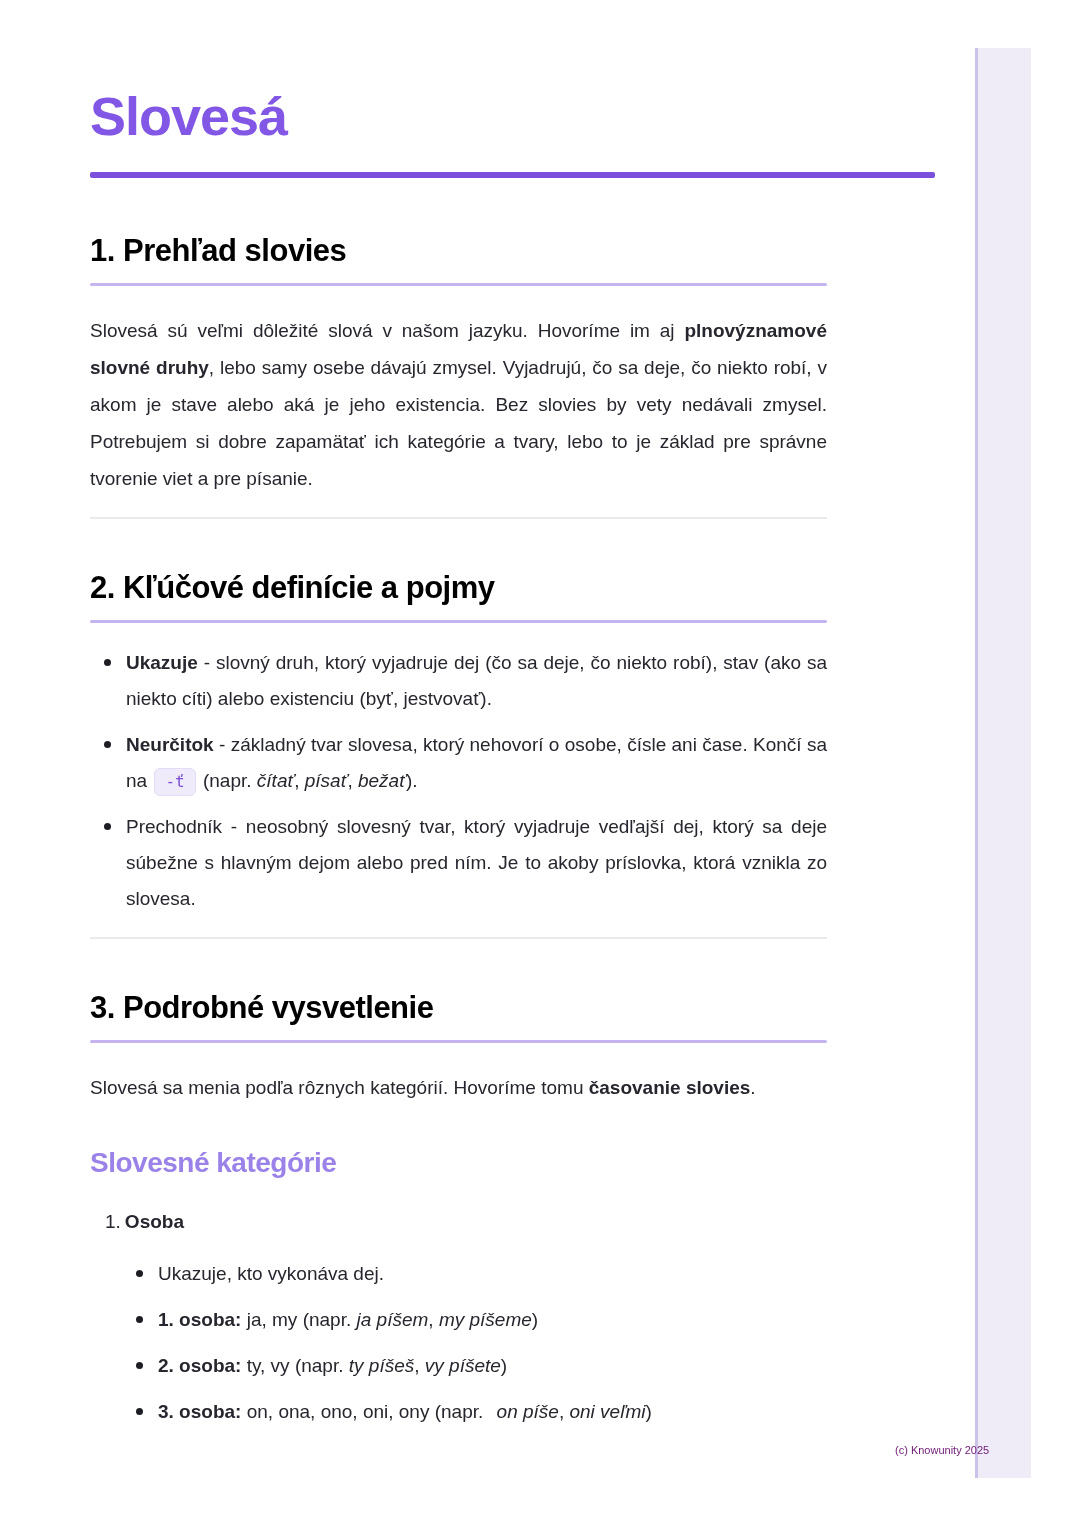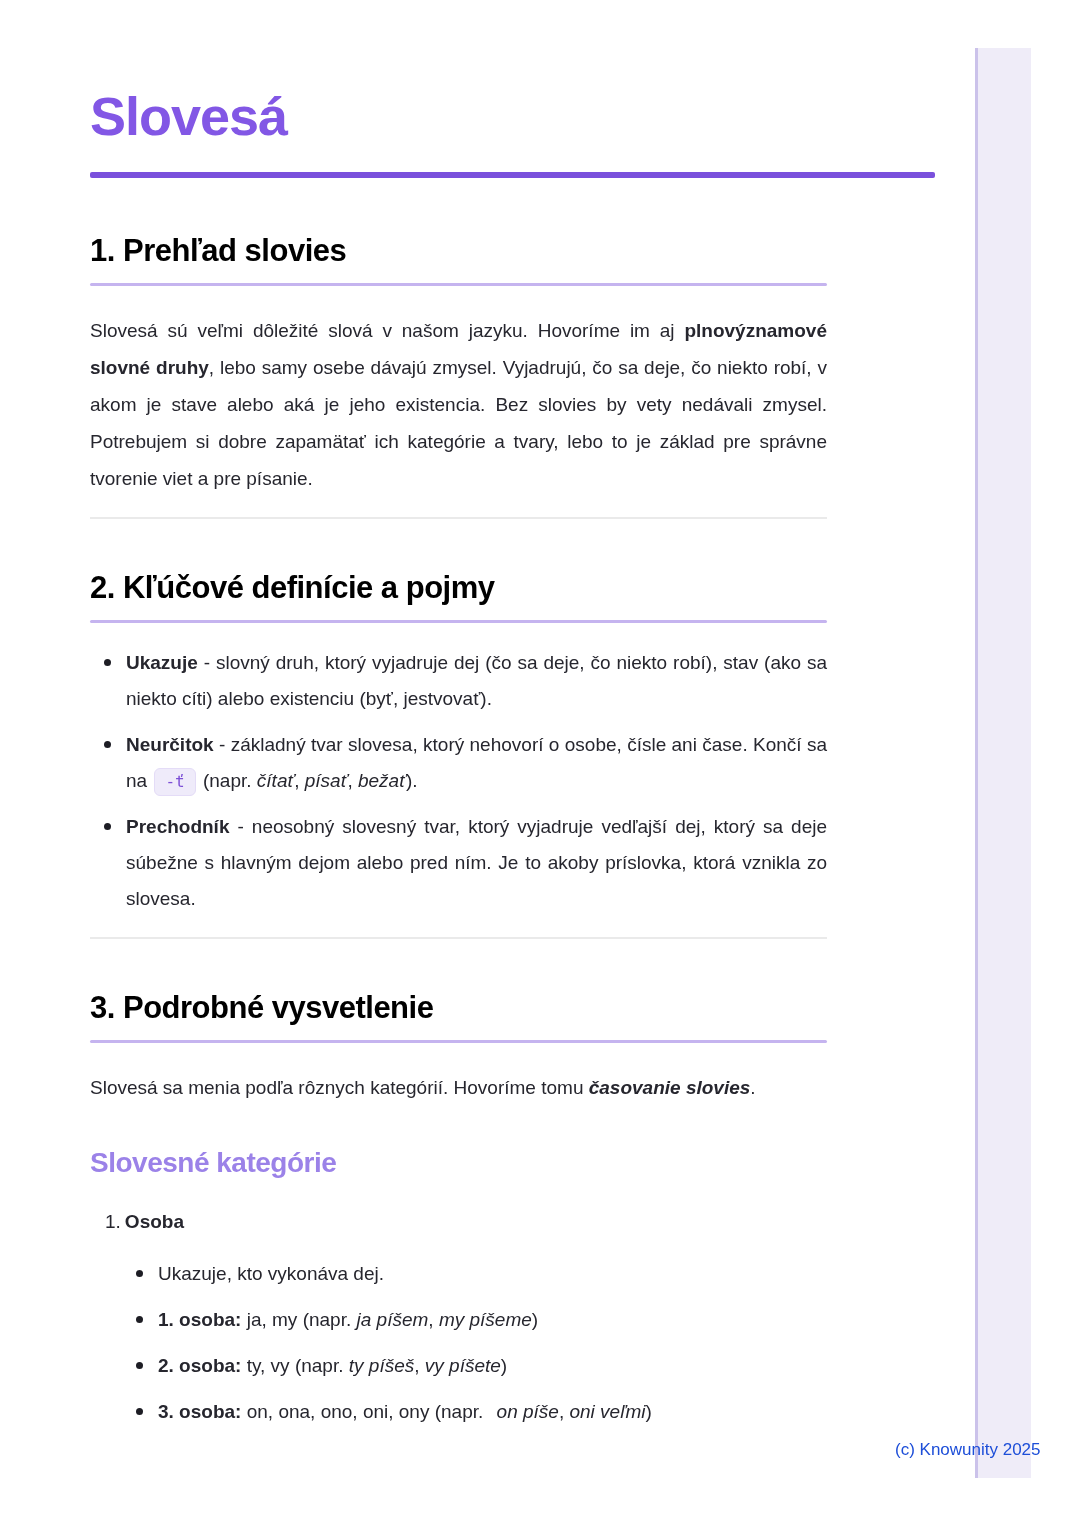--- a/index.html
+++ b/index.html
@@ -146,23 +146,23 @@
   }
   ul.bullet-list.sub li {
     margin-bottom: 10px;
     text-align: left;
   }
   .footer-note {
     position: absolute;
     left: 895px;
     top: 1441px;
     z-index: 3;
-    font-size: 17px;
+    font-size: 11px;
     line-height: 18px;
-    color: #1d4ed8;
+    color: #701a75;
     white-space: nowrap;
   }
 </style>
 </head>
 <body>
 
 <div class="page">
 
   <div class="side-strip"></div>
 
@@ -178,30 +178,30 @@
     </section>
 
     <div class="divider"></div>
 
     <section>
       <h2 class="section-heading">2. Kľúčové definície a pojmy</h2>
       <div class="h2-rule"></div>
       <ul class="bullet-list">
         <li><span style="font-weight: 700;">Ukazuje</span><span> - slovný druh, ktorý vyjadruje dej (čo sa deje, čo niekto robí), stav (ako sa niekto cíti) alebo existenciu (byť, jestvovať).</span></li>
         <li><span style="font-weight: 700;">Neurčitok</span><span> - základný tvar slovesa, ktorý nehovorí o osobe, čísle ani čase. Končí sa na </span><span class="code-chip">-ť</span><span> (napr. </span><span style="font-style: italic;">čítať</span><span>, </span><span style="font-style: italic;">písať</span><span>, </span><span style="font-style: italic;">bežať</span><span>).</span></li>
-        <li><span style="font-weight: 700;">Prechodník</span><span> - neosobný slovesný tvar, ktorý vyjadruje vedľajší dej, ktorý sa deje súbežne s hlavným dejom alebo pred ním. Je to akoby príslovka, ktorá vznikla zo slovesa.</span></li>
+        <li><span style="font-weight: 400;">Prechodník</span><span> - neosobný slovesný tvar, ktorý vyjadruje vedľajší dej, ktorý sa deje súbežne s hlavným dejom alebo pred ním. Je to akoby príslovka, ktorá vznikla zo slovesa.</span></li>
       </ul>
     </section>
 
     <div class="divider"></div>
 
     <section>
       <h2 class="section-heading">3. Podrobné vysvetlenie</h2>
       <div class="h2-rule"></div>
-      <p class="body-text"><span>Slovesá sa menia podľa rôznych kategórií. Hovoríme tomu </span><span style="font-weight: 700; font-style: italic;">časovanie slovies</span><span>.</span></p>
+      <p class="body-text"><span>Slovesá sa menia podľa rôznych kategórií. Hovoríme tomu </span><span style="font-weight: 700;">časovanie slovies</span><span>.</span></p>
 
       <h3 class="sub-heading">Slovesné kategórie</h3>
 
       <ol class="numbered">
         <li>
           <span class="num">1.</span><span class="num-label">Osoba</span>
           <ul class="bullet-list sub">
             <li><span>Ukazuje, kto vykonáva dej.</span></li>
             <li><span style="font-weight: 700;">1. osoba:</span><span> ja, my (napr. </span><span style="font-style: italic;">ja píšem</span><span>, </span><span style="font-style: italic;">my píšeme</span><span>)</span></li>
             <li><span style="font-weight: 700;">2. osoba:</span><span> ty, vy (napr. </span><span style="font-style: italic;">ty píšeš</span><span>, </span><span style="font-style: italic;">vy píšete</span><span>)</span></li>

